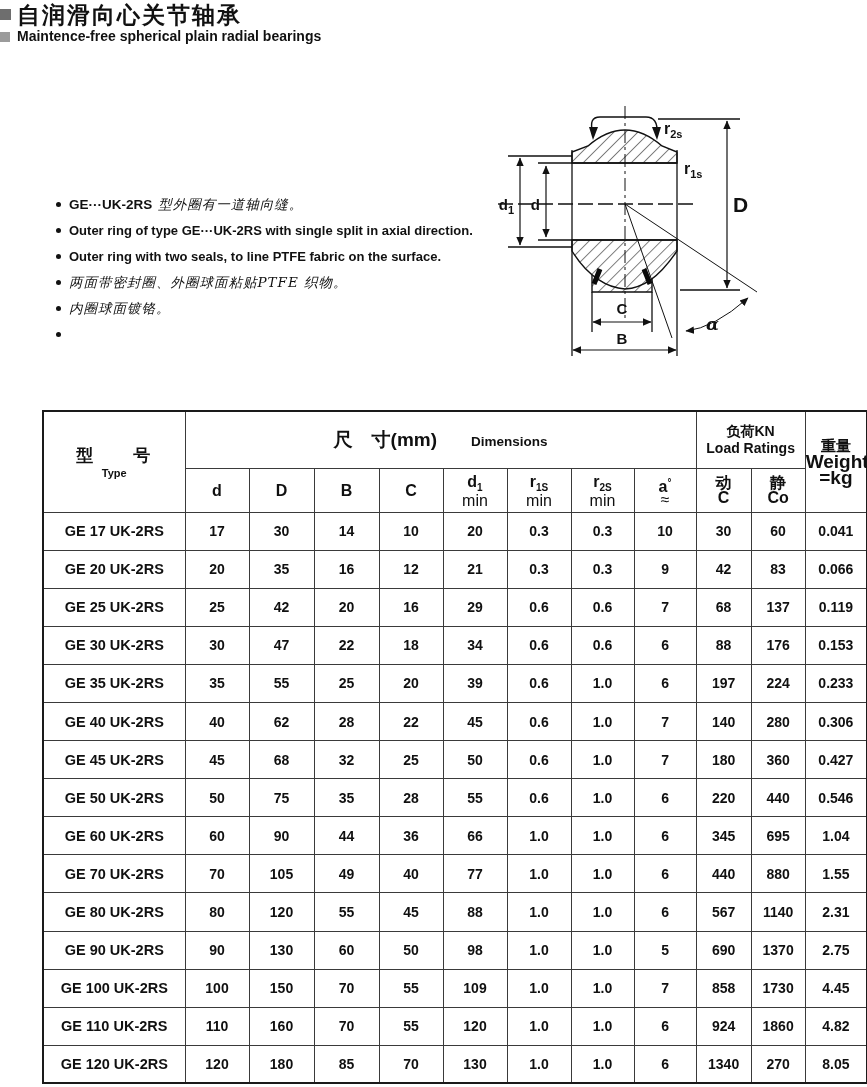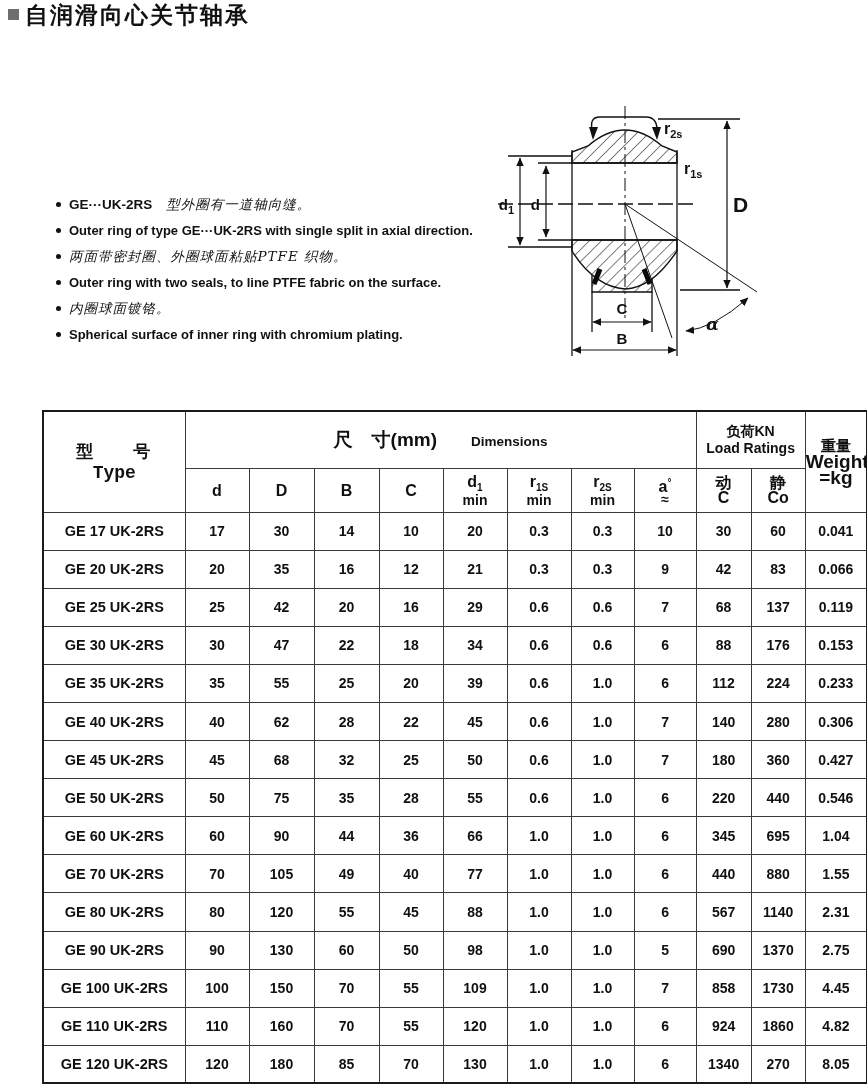--- a/index.html
+++ b/index.html
@@ -1,97 +1,100 @@
 <!DOCTYPE html>
 <html><head>
 <meta charset="utf-8">
 <style>
   html,body{margin:0;padding:0;background:#e8e8e8;}
   .page{position:relative;width:867px;height:1087px;background:#ffffff;overflow:hidden;
         font-family:"Liberation Sans",sans-serif;color:#111;}
   
-  .hdr{position:absolute;left:8px;top:2px;}
+  .hdr{position:absolute;left:0;top:2px;}
   .hrow{display:flex;align-items:flex-start;}
   .sq{display:inline-block;flex:0 0 auto;}
   .sq1{width:11px;height:11px;background:#6e6e6e;margin:7px 6px 0 0;}
   .sq2{width:10px;height:10px;background:#9b9b9b;margin:4px 7px 0 0;}
   .t-zh{font-size:23px;font-weight:bold;letter-spacing:2px;line-height:26px;}
   .t-en{font-size:14px;font-weight:bold;line-height:17px;}
   
   .feats{position:absolute;left:56px;top:196px;width:430px;list-style:none;margin:0;padding:0;}
   .feats li{display:flex;align-items:flex-start;margin-bottom:9px;line-height:17px;}
   .dot{flex:0 0 auto;width:5px;height:5px;border-radius:50%;background:#111;margin:6px 8px 0 0;}
   .f-en{font-size:13px;font-weight:bold;}
   .f-zh{font-size:13.5px;font-style:italic;font-family:"DejaVu Serif",serif;letter-spacing:1px;}
-  .f-pre{font-size:13.5px;font-weight:bold;margin-right:14px;}
+  .f-pre{font-size:13.5px;font-weight:bold;margin-right:6px;}
   
   .diag{position:absolute;left:0;top:0;}
   .dlab{font:bold 16px "Liberation Sans",sans-serif;fill:#111;}
   .dsub{font-size:11px;}
   .dbig{font:bold 21px "Liberation Sans",sans-serif;fill:#111;}
   .dmid{font:bold 15px "Liberation Sans",sans-serif;fill:#111;}
   .dalpha{font:bold italic 17px "DejaVu Serif",serif;fill:#111;}
   
   .spec{position:absolute;left:42px;top:410px;width:824px;border-collapse:collapse;table-layout:fixed;}
   .spec th,.spec td{border:1px solid #3a3a3a;padding:0;text-align:center;vertical-align:middle;
         font-weight:bold;color:#101010;}
   .spec{border:2px solid #1a1a1a;}
   .spec thead tr.r1{height:57px;}
   .spec thead tr.r2{height:44px;}
   .spec tbody tr{height:38.1px;}
   .h-type-zh{font-size:17px;letter-spacing:2px;}
-  .h-type-en{font-size:18px;font-family:Liberation Mono, monospace;}
+  .h-type-en{font-size:11px;}
   .h-dims-zh{font-size:19px;}
   .h-dims-en{font-size:13.5px;margin-left:34px;margin-top:32px;}
   .h-two{font-size:14px;line-height:17px;}
   .h-w1{font-size:15px;line-height:17px;}
   .h-w2{font-size:19px;line-height:16px;}
   .h-col{font-size:16px;line-height:15px;}
   .h-col .sb{font-size:10px;}
-  .h-min{font-size:14px;line-height:11px;font-weight:bold;}
+  .h-min{font-size:16px;line-height:11px;font-weight:normal;}
   .spec td{font-size:14px;}
   .spec td.type-col{font-size:14.5px;}
 </style>
 </head>
 <body>
 
 <div class="page">
 
   <div class="hdr">
     <div class="hrow">
       <span class="sq sq1"></span>
       <span class="t-zh">自润滑向心关节轴承</span>
     </div>
+    <div class="hrow">
+      <span class="sq sq2"></span>
+      <span class="t-en">Maintence-free spherical plain radial bearings</span>
+    </div>
   </div>
 
   <ul class="feats">
     <li>
       <span class="dot"></span>
       <span class="f-pre">GE···UK-2RS</span>
       <span class="f-zh">型外圈有一道轴向缝。</span>
     </li>
     <li>
       <span class="dot"></span>
       <span class="f-en">Outer ring of type GE···UK-2RS with single split in axial direction.</span>
     </li>
     <li>
       <span class="dot"></span>
+      <span class="f-en">Outer ring with two seals, to line PTFE fabric on the surface.</span>
+    </li>
+    <li>
+      <span class="dot"></span>
       <span class="f-zh">两面带密封圈、外圈球面粘贴PTFE 织物。</span>
     </li>
     <li>
       <span class="dot"></span>
-      <span class="f-en">Outer ring with two seals, to line PTFE fabric on the surface.</span>
-    </li>
-    <li>
-      <span class="dot"></span>
       <span class="f-zh">内圈球面镀铬。</span>
     </li>
     <li>
       <span class="dot"></span>
-      <span class="f-en">Spherical surface of inner ring with chromium plating.</span>
     </li>
   </ul>
 
   <svg class="diag" width="867" height="400" viewBox="0 0 867 400">
     <defs>
       <pattern id="hatch" patternUnits="userSpaceOnUse" width="8.5" height="8.5" patternTransform="rotate(45)">
         <rect width="8.5" height="8.5" fill="#ffffff"></rect>
         <line x1="0" y1="0" x2="0" y2="8.5" stroke="#1c1c1c" stroke-width="1.1"></line>
       </pattern>
       <marker id="ah" markerUnits="userSpaceOnUse" markerWidth="9" markerHeight="9" viewBox="0 0 9 9" refX="8" refY="4.5" orient="auto-start-reverse">
@@ -285,21 +288,21 @@
         <tr>
           <td class="type-col">GE 35 UK-2RS</td>
           <td>35</td>
           <td>55</td>
           <td>25</td>
           <td>20</td>
           <td>39</td>
           <td>0.6</td>
           <td>1.0</td>
           <td>6</td>
-          <td>112</td>
+          <td>197</td>
           <td>224</td>
           <td>0.233</td>
         </tr>
         <tr>
           <td class="type-col">GE 40 UK-2RS</td>
           <td>40</td>
           <td>62</td>
           <td>28</td>
           <td>22</td>
           <td>45</td>

